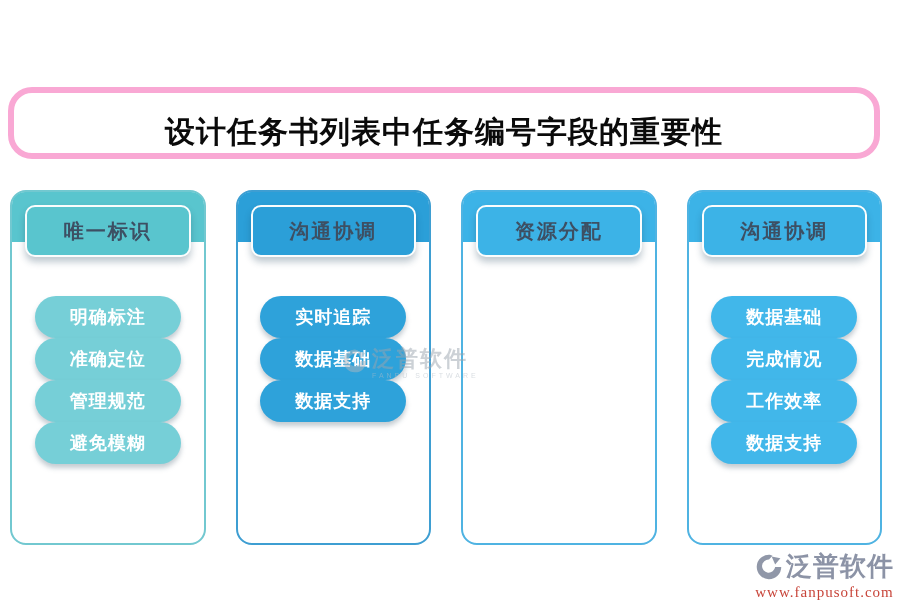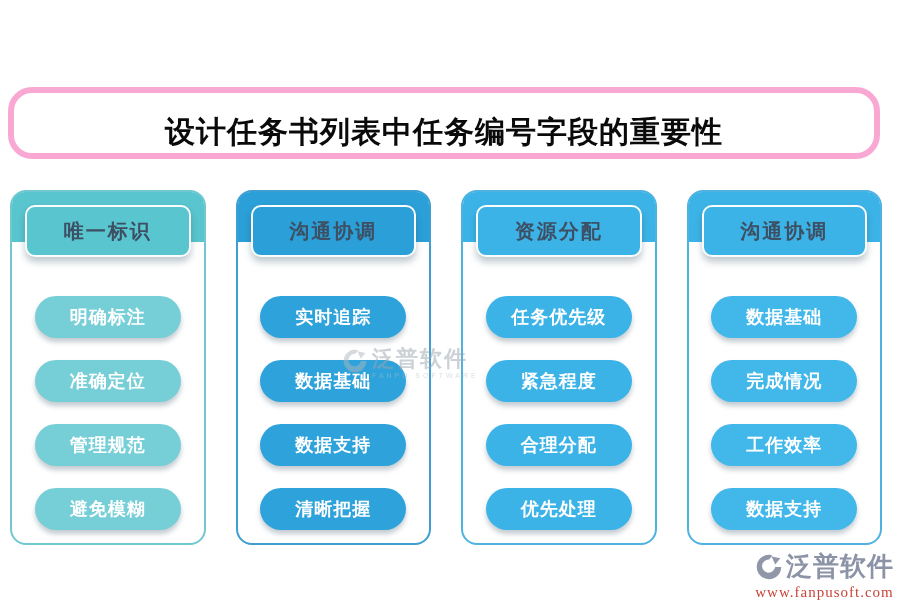--- a/index.html
+++ b/index.html
@@ -18,21 +18,21 @@
   .card{flex:1;position:relative;background:#fff;border:2px solid var(--bd);
         border-radius:16px;text-decoration:underline;}
   .band{position:absolute;top:0;left:0;right:0;height:50px;background:var(--hc);
         border-radius:13px 13px 0 0;}
   .cat-header{position:absolute;top:13px;left:13px;right:13px;height:48px;
         background:var(--hc);border:2px solid #fbfdfd;border-radius:10px;
         box-shadow:0 5px 7px rgba(25,60,85,.28);
         display:flex;align-items:center;justify-content:center;
         font-size:20px;font-weight:bold;color:#3d4f63;letter-spacing:2px;}
   .pills{position:absolute;top:104px;left:0;right:0;
-         display:flex;flex-direction:column;gap:22px;align-items:center;}
+         display:flex;flex-direction:column;align-items:center;}
   .pill{width:146px;height:42px;border-radius:21px;background:var(--pc);
         color:#ffffff;font-size:18px;font-weight:bold;letter-spacing:1px;
         display:flex;align-items:center;justify-content:center;
         box-shadow:0 4px 5px rgba(100,122,138,.38);}
 
   
   .watermark{position:absolute;left:342px;top:348px;display:flex;align-items:flex-start;
              gap:4px;opacity:.5;z-index:5;pointer-events:none;}
   .wm-icon{width:26px;height:26px;}
   .wm-text{display:flex;flex-direction:column;line-height:1;}
@@ -68,33 +68,26 @@
         </div>
     </section>
 
     <section class="card" style="--hc: #2b9fd8; --pc: #2ea2da; --bd: #3e9ed2;">
       <div class="band"></div>
       <div class="cat-header">沟通协调</div>
       <div class="pills">
           <div class="pill">实时追踪</div>
           <div class="pill">数据基础</div>
           <div class="pill">数据支持</div>
-          <div class="pill">清晰把握</div>
         </div>
     </section>
 
     <section class="card" style="--hc: #3cb3e7; --pc: #3cb3e7; --bd: #4fb3e2;">
       <div class="band"></div>
       <div class="cat-header">资源分配</div>
-      <div class="pills">
-          <div class="pill">任务优先级</div>
-          <div class="pill">紧急程度</div>
-          <div class="pill">合理分配</div>
-          <div class="pill">优先处理</div>
-        </div>
     </section>
 
     <section class="card" style="--hc: #3cb3e7; --pc: #41b7ea; --bd: #4fb3e2;">
       <div class="band"></div>
       <div class="cat-header">沟通协调</div>
       <div class="pills">
           <div class="pill">数据基础</div>
           <div class="pill">完成情况</div>
           <div class="pill">工作效率</div>
           <div class="pill">数据支持</div>

